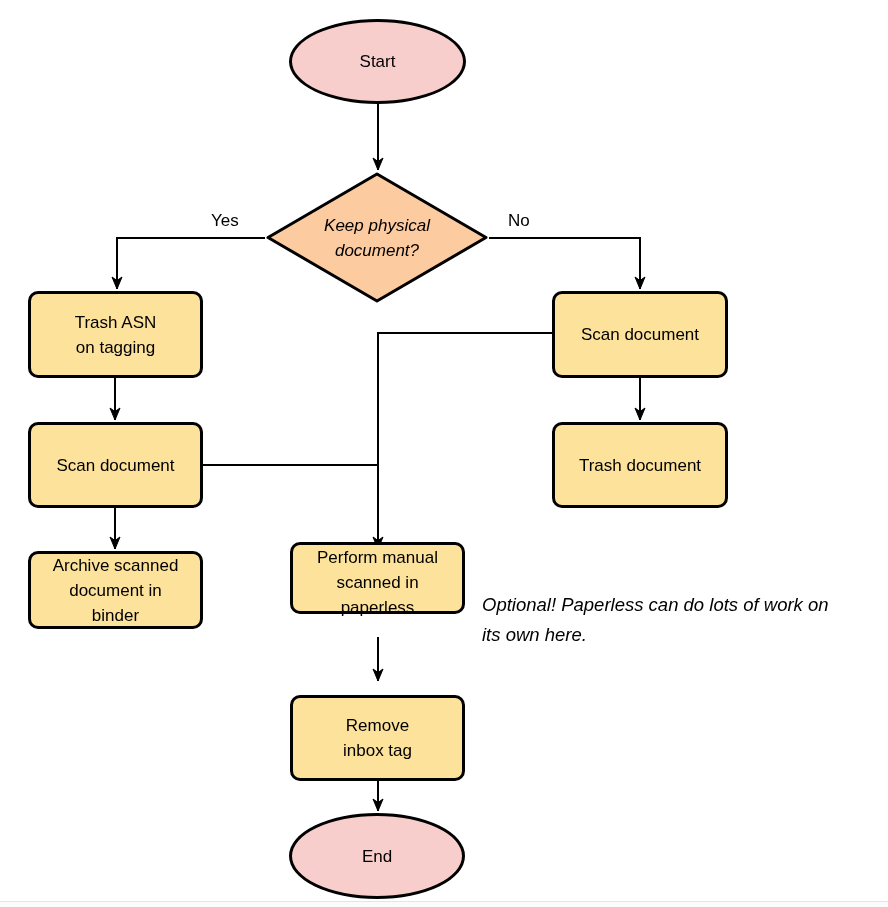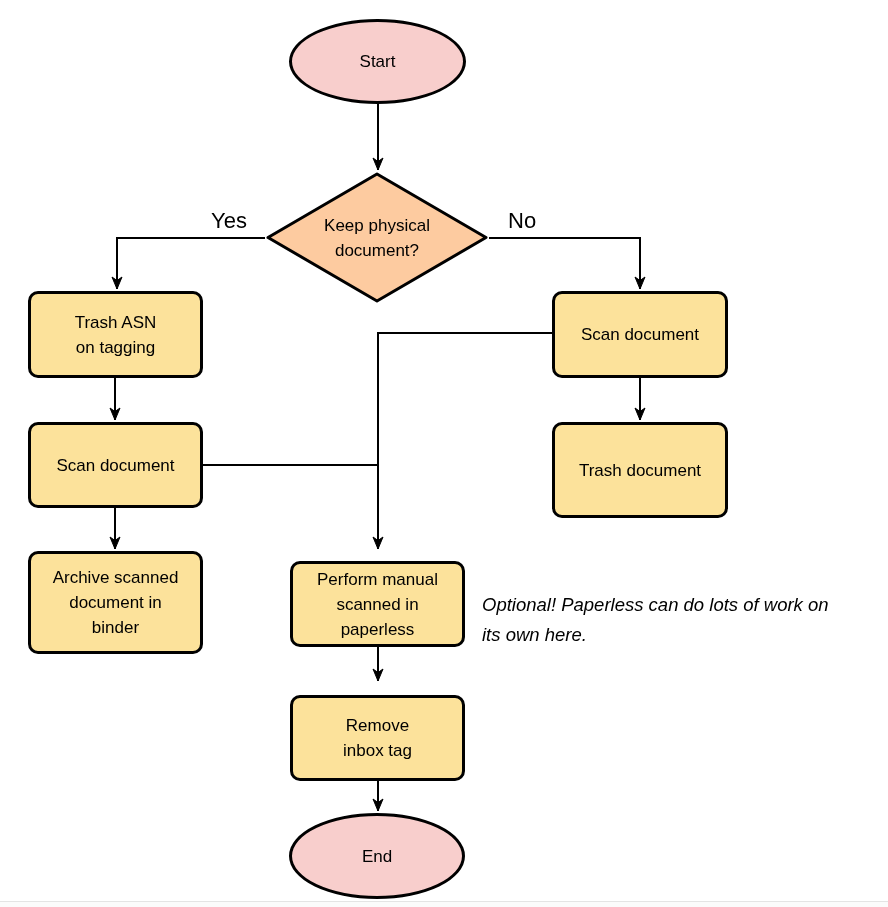--- a/index.html
+++ b/index.html
@@ -33,43 +33,43 @@
   .rect {
     background: #FCE29B;
     border: 3px solid #000;
     border-radius: 10px;
   }
   .terminator {
     background: #F8CECC;
     border: 3px solid #000;
     border-radius: 50%;
   }
-  .decision { background: transparent; }
+  .decision { background: transparent; font-style: italic; }
   .decision > svg.diamond-shape {
     position: absolute;
     left: 0; top: 0;
   }
   .decision .diamond-label {
     position: relative;
     z-index: 1;
   }
   
   .n-start    { left: 289px; top: 19px;  width: 177px; height: 85px; }
   .n-decision { left: 265px; top: 172px; width: 224px; height: 131px; }
   .n-write    { left: 28px;  top: 291px; width: 175px; height: 87px; }
   .n-scan-l   { left: 28px;  top: 422px; width: 175px; height: 86px; }
-  .n-archive  { left: 28px;  top: 551px; width: 175px; height: 103px; }
+  .n-archive  { left: 28px;  top: 551px; width: 175px; height: 78px; }
   .n-scan-r   { left: 552px; top: 291px; width: 176px; height: 87px; }
-  .n-trash    { left: 552px; top: 422px; width: 176px; height: 96px; }
-  .n-tag      { left: 290px; top: 561px; width: 175px; height: 86px; }
+  .n-trash    { left: 552px; top: 422px; width: 176px; height: 86px; }
+  .n-tag      { left: 290px; top: 542px; width: 175px; height: 72px; justify-content: space-between; }
   .n-remove   { left: 290px; top: 683px; width: 175px; height: 86px; margin-top: 12px; }
   .n-end      { left: 289px; top: 813px; width: 176px; height: 86px; }
   .edge-label {
     position: absolute;
-    font-size: 22px;
+    font-size: 17px;
     line-height: 20px;
   }
   .lbl-yes { left: 211px; top: 211px; }
   .lbl-no  { left: 508px; top: 211px; }
   .annotation {
     position: absolute;
     left: 482px;
     top: 590px;
     width: 410px;
     font-style: italic;

